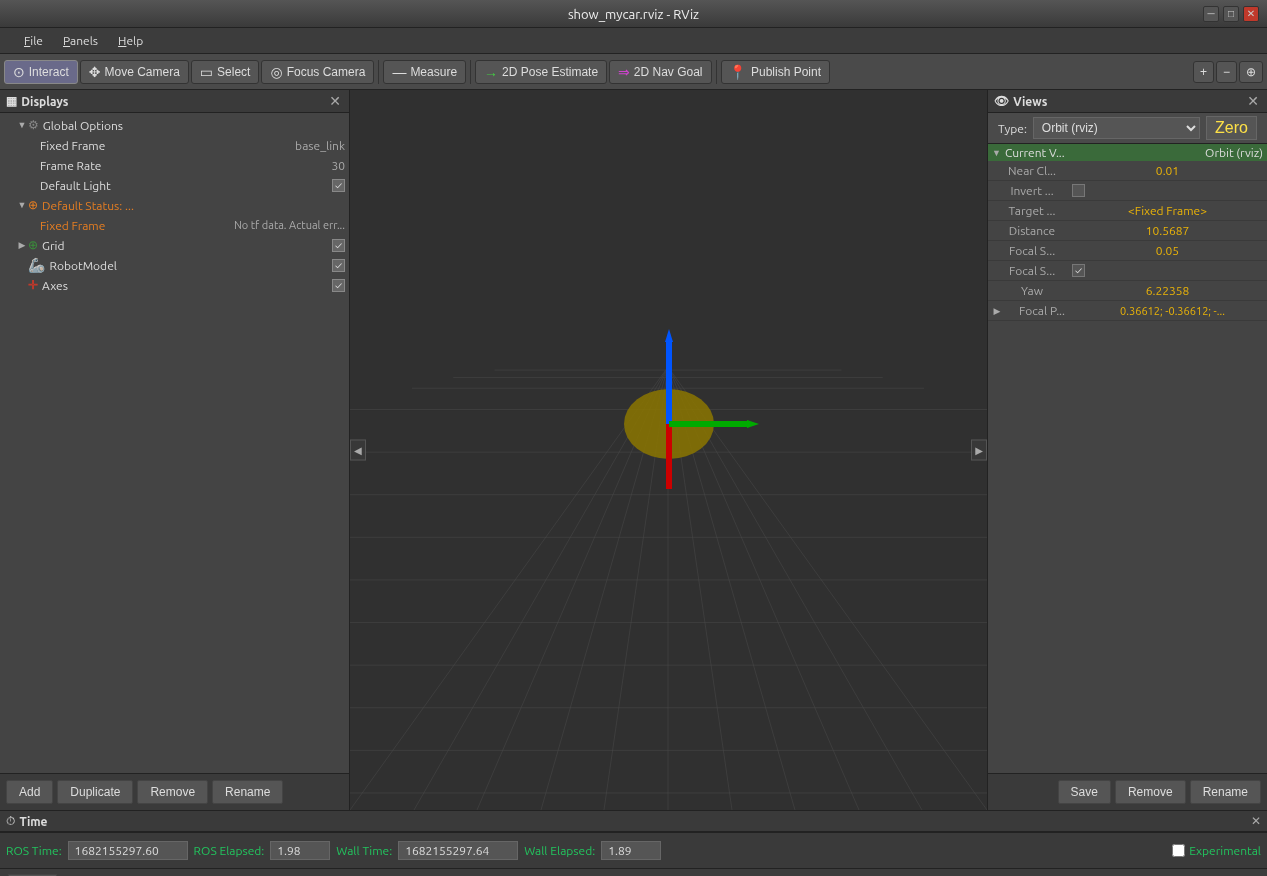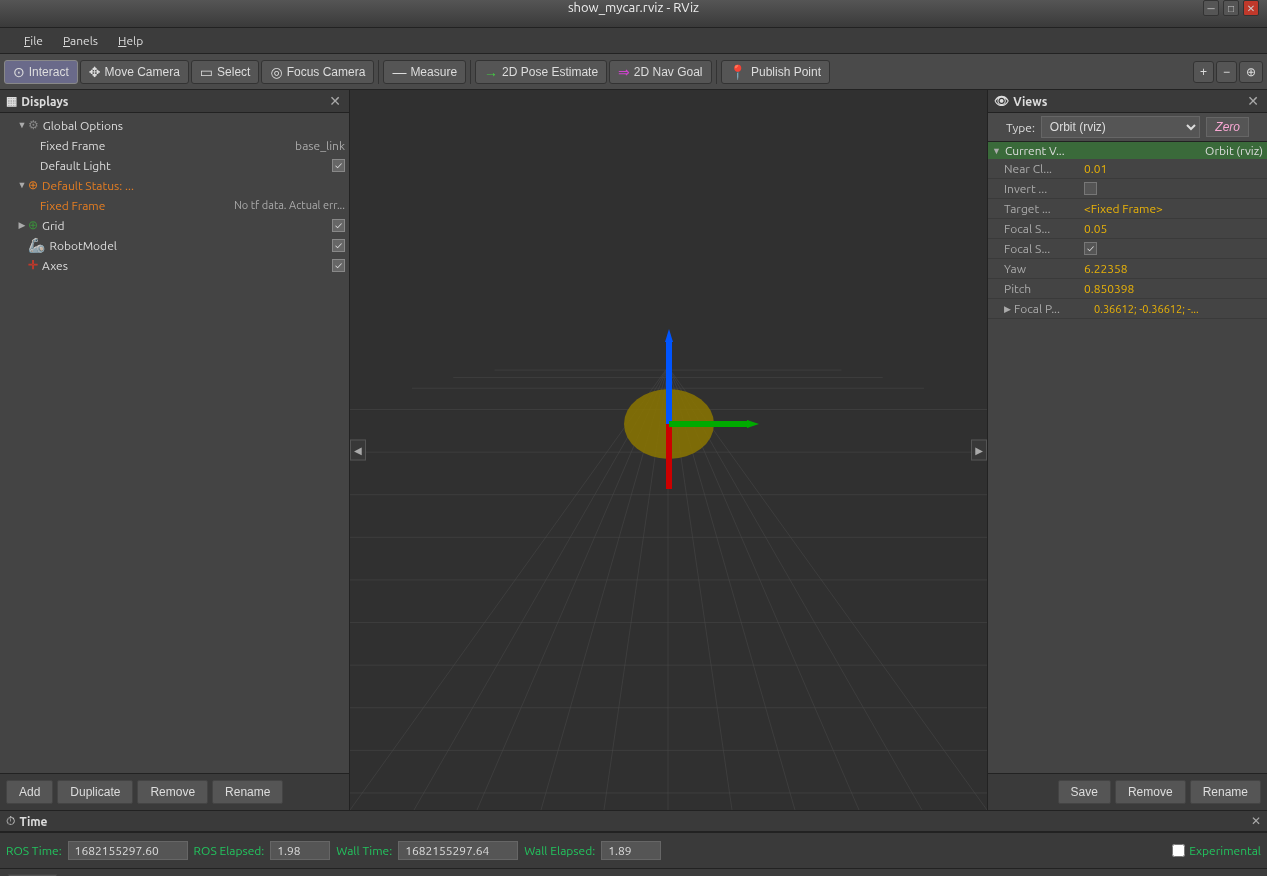--- a/index.html
+++ b/index.html
@@ -11,20 +11,21 @@
       width: 1267px;
       height: 876px;
       overflow: hidden;
     }
 
     
     #titlebar {
       background: linear-gradient(to bottom, #555, #3a3a3a);
       height: 28px;
       display: flex;
+      align-items: center;
       justify-content: center;
       color: #eee;
       font-size: 13px;
       border-bottom: 1px solid #222;
       position: relative;
     }
     #titlebar-controls {
       position: absolute;
       right: 8px;
       display: flex;
@@ -207,64 +208,64 @@
     
     #views-panel {
       width: 280px;
       background: #444;
       border-left: 1px solid #222;
       display: flex;
       flex-direction: column;
     }
     .views-toolbar {
       background: #4a4a4a;
-      padding: 3px 18px;
+      padding: 3px 10px;
       display: flex;
       align-items: center;
       gap: 6px;
       border-bottom: 1px solid #222;
     }
     .views-type-label { color: #ddd; font-size: 12px; }
     .views-type-select {
       flex: 1;
       background: #555;
       border: 1px solid #666;
       color: #ddd;
       padding: 2px 4px;
       font-size: 12px;
     }
     .views-zero-btn {
       background: #555;
       border: 1px solid #666;
-      color: #f9a8d4;
+      color: #fde047;
       padding: 2px 8px;
-      font-size: 12px;
-      cursor: pointer;
-      font-style: italic;
+      font-size: 16px;
+      cursor: pointer;
     }
 
     
     .views-tree {
       flex: 1;
       overflow-y: auto;
     }
     .views-section-header {
       background: #3a6a3a;
       display: flex;
       align-items: center;
       padding: 2px 4px;
       gap: 4px;
       cursor: pointer;
     }
     .views-row {
       display: flex;
       align-items: center;
-      padding: 1px 16px;
+      padding: 1px 4px;
       min-height: 20px;
       border-bottom: 1px solid #3a3a3a;
+      text-align: center;
     }
     .views-row-label {
       width: 80px;
       color: #aaa;
       font-size: 12px;
       overflow: hidden;
       text-overflow: ellipsis;
       white-space: nowrap;
     }
     .views-row-value {
@@ -435,20 +436,25 @@
 
       <div class="tree-item tree-indent-1">
         <span class="tree-expand">▼</span>
         <span class="tree-icon" style="color:#888">⚙</span>
         <span class="tree-label">Global Options</span>
       </div>
       <div class="tree-item tree-indent-2">
         <span class="tree-expand"></span>
         <span class="tree-label">Fixed Frame</span>
         <span class="tree-value">base_link</span>
+      </div>
+      <div class="tree-item tree-indent-2">
+        <span class="tree-expand"></span>
+        <span class="tree-label">Frame Rate</span>
+        <span class="tree-value">30</span>
       </div>
       <div class="tree-item tree-indent-2">
         <span class="tree-expand"></span>
         <span class="tree-label">Default Light</span>
         <div class="tree-checkbox">✓</div>
       </div>
 
       <div class="tree-item tree-indent-1">
         <span class="tree-expand">▼</span>
         <span class="tree-icon status-orange">⊕</span>
@@ -574,40 +580,40 @@
       <div class="views-row">
         <span class="views-row-label">Invert ...</span>
         <div class="views-row-checkbox"></div>
       </div>
 
       <div class="views-row">
         <span class="views-row-label">Target ...</span>
         <span class="views-row-value">&lt;Fixed Frame&gt;</span>
       </div>
 
+      <div class="views-row">
+        <span class="views-row-label">Distance</span>
+        <span class="views-row-value">10.5687</span>
+      </div>
 
       <div class="views-row">
         <span class="views-row-label">Focal S...</span>
         <span class="views-row-value">0.05</span>
       </div>
 
       <div class="views-row">
         <span class="views-row-label">Focal S...</span>
         <div class="views-row-checkbox" style="display:flex;align-items:center;justify-content:center;font-size:10px;">✓</div>
       </div>
 
       <div class="views-row">
         <span class="views-row-label">Yaw</span>
         <span class="views-row-value">6.22358</span>
       </div>
 
-      <div class="views-row">
-        <span class="views-row-label">Pitch</span>
-        <span class="views-row-value">0.850398</span>
-      </div>
 
       <div class="views-row">
         <span style="width:10px; font-size:9px; color:#aaa;">▶</span>
         <span class="views-row-label">Focal P...</span>
         <span class="views-row-value" style="font-size:11px;">0.36612; -0.36612; -...</span>
       </div>
     </div>
     <div id="views-buttons">
       <button class="panel-btn">Save</button>
       <button class="panel-btn">Remove</button>

